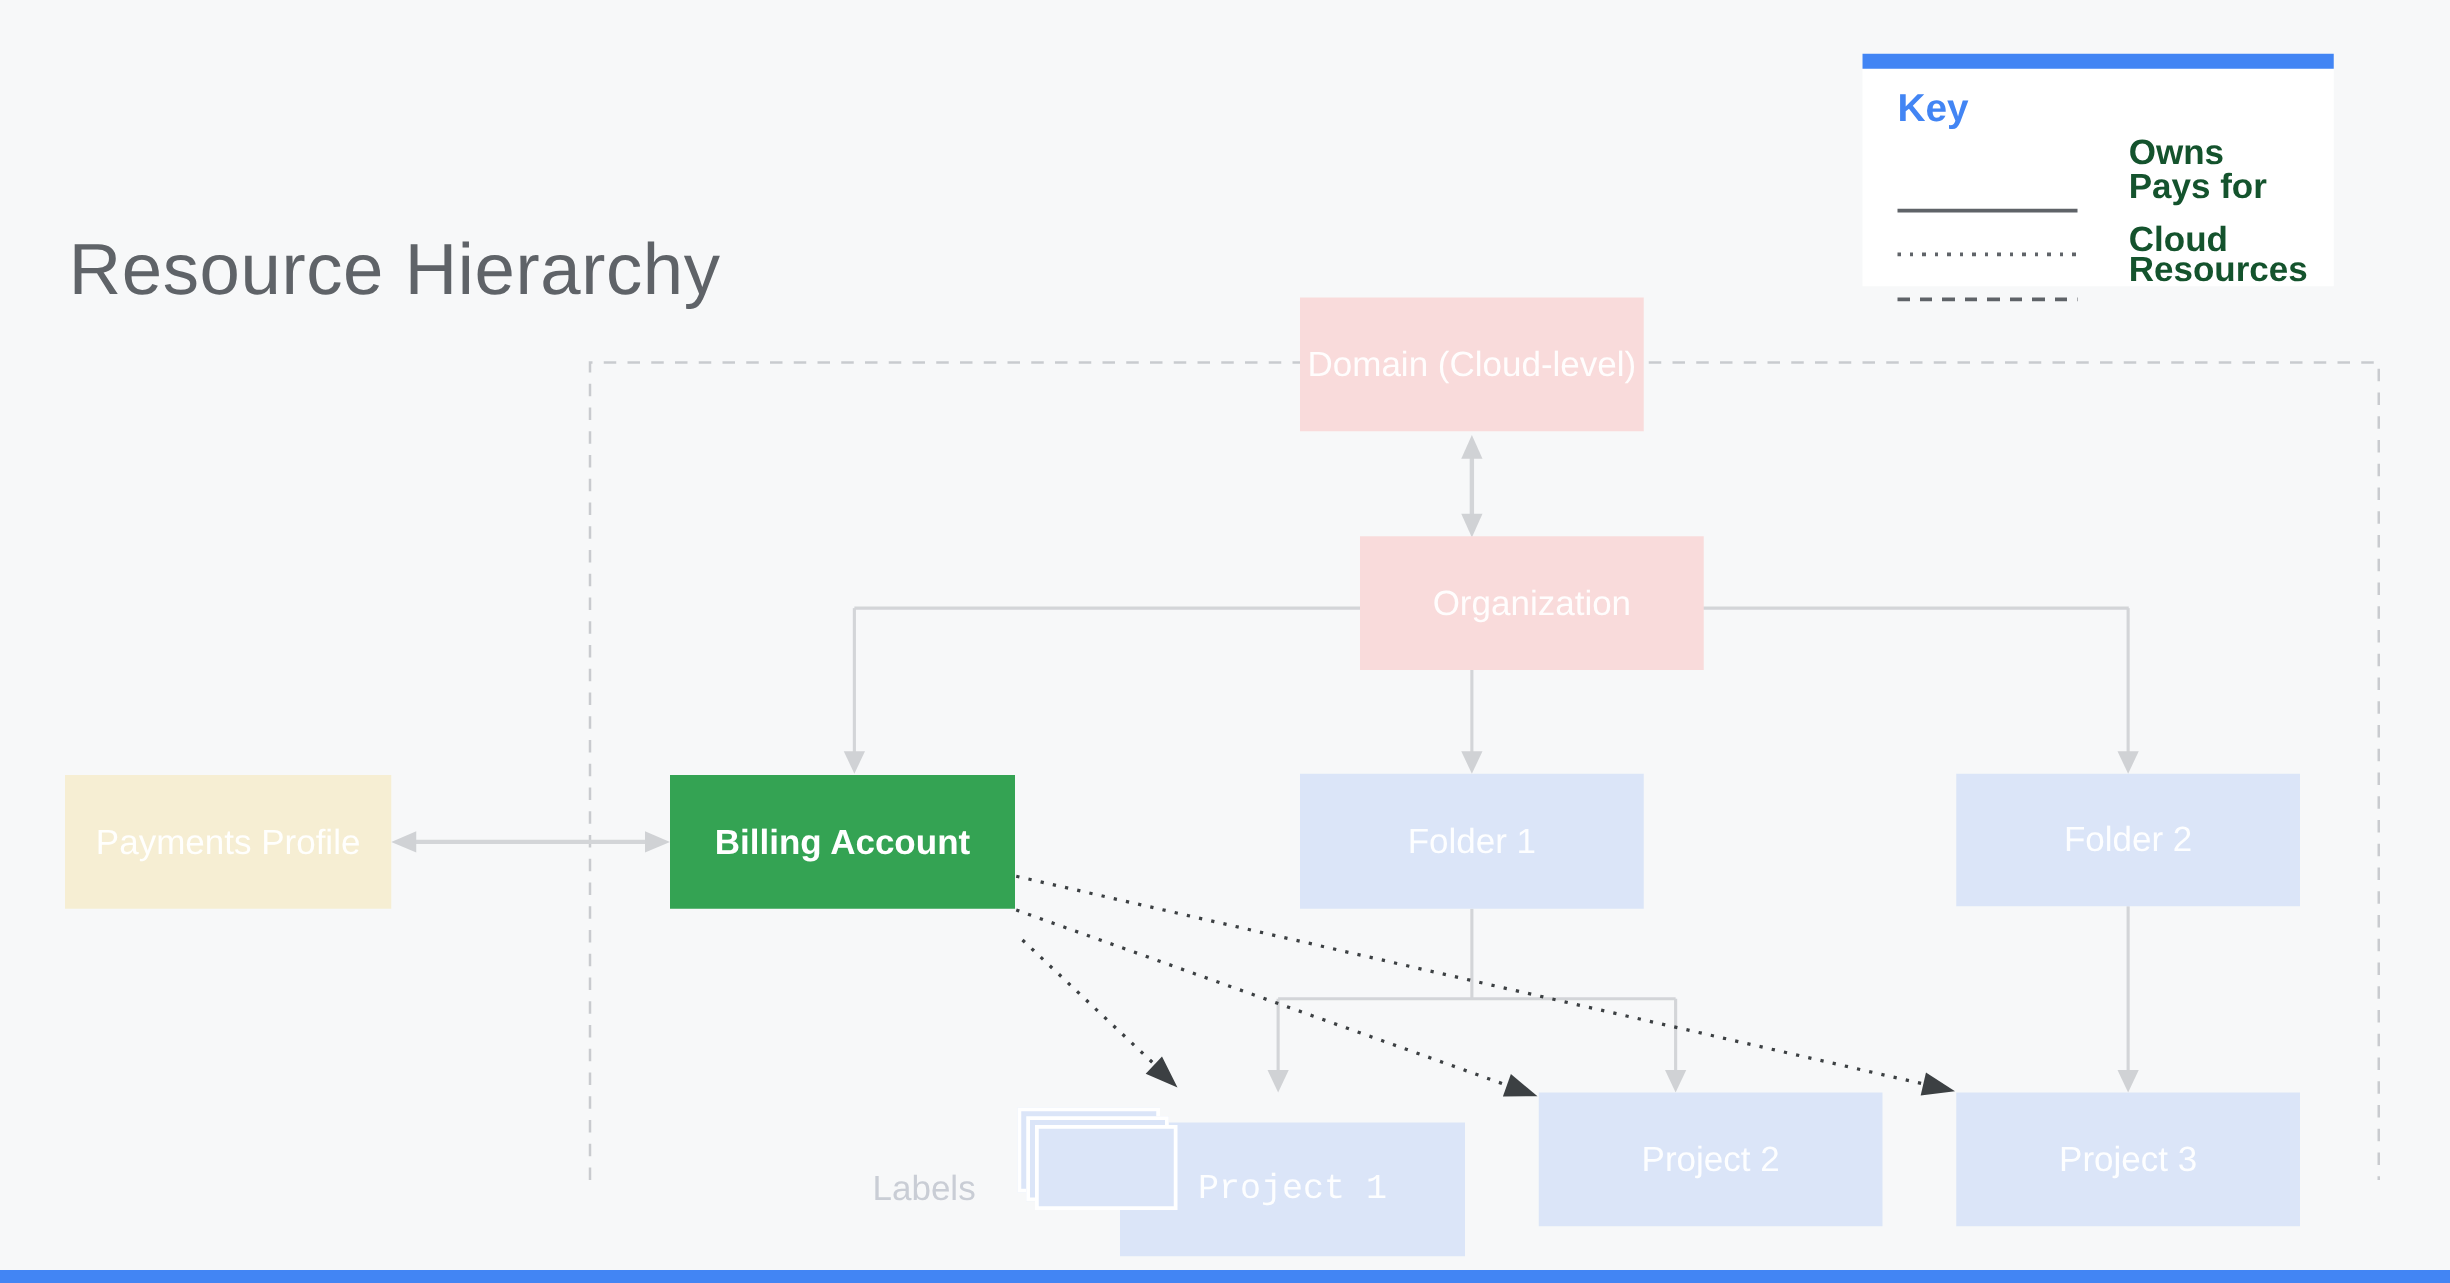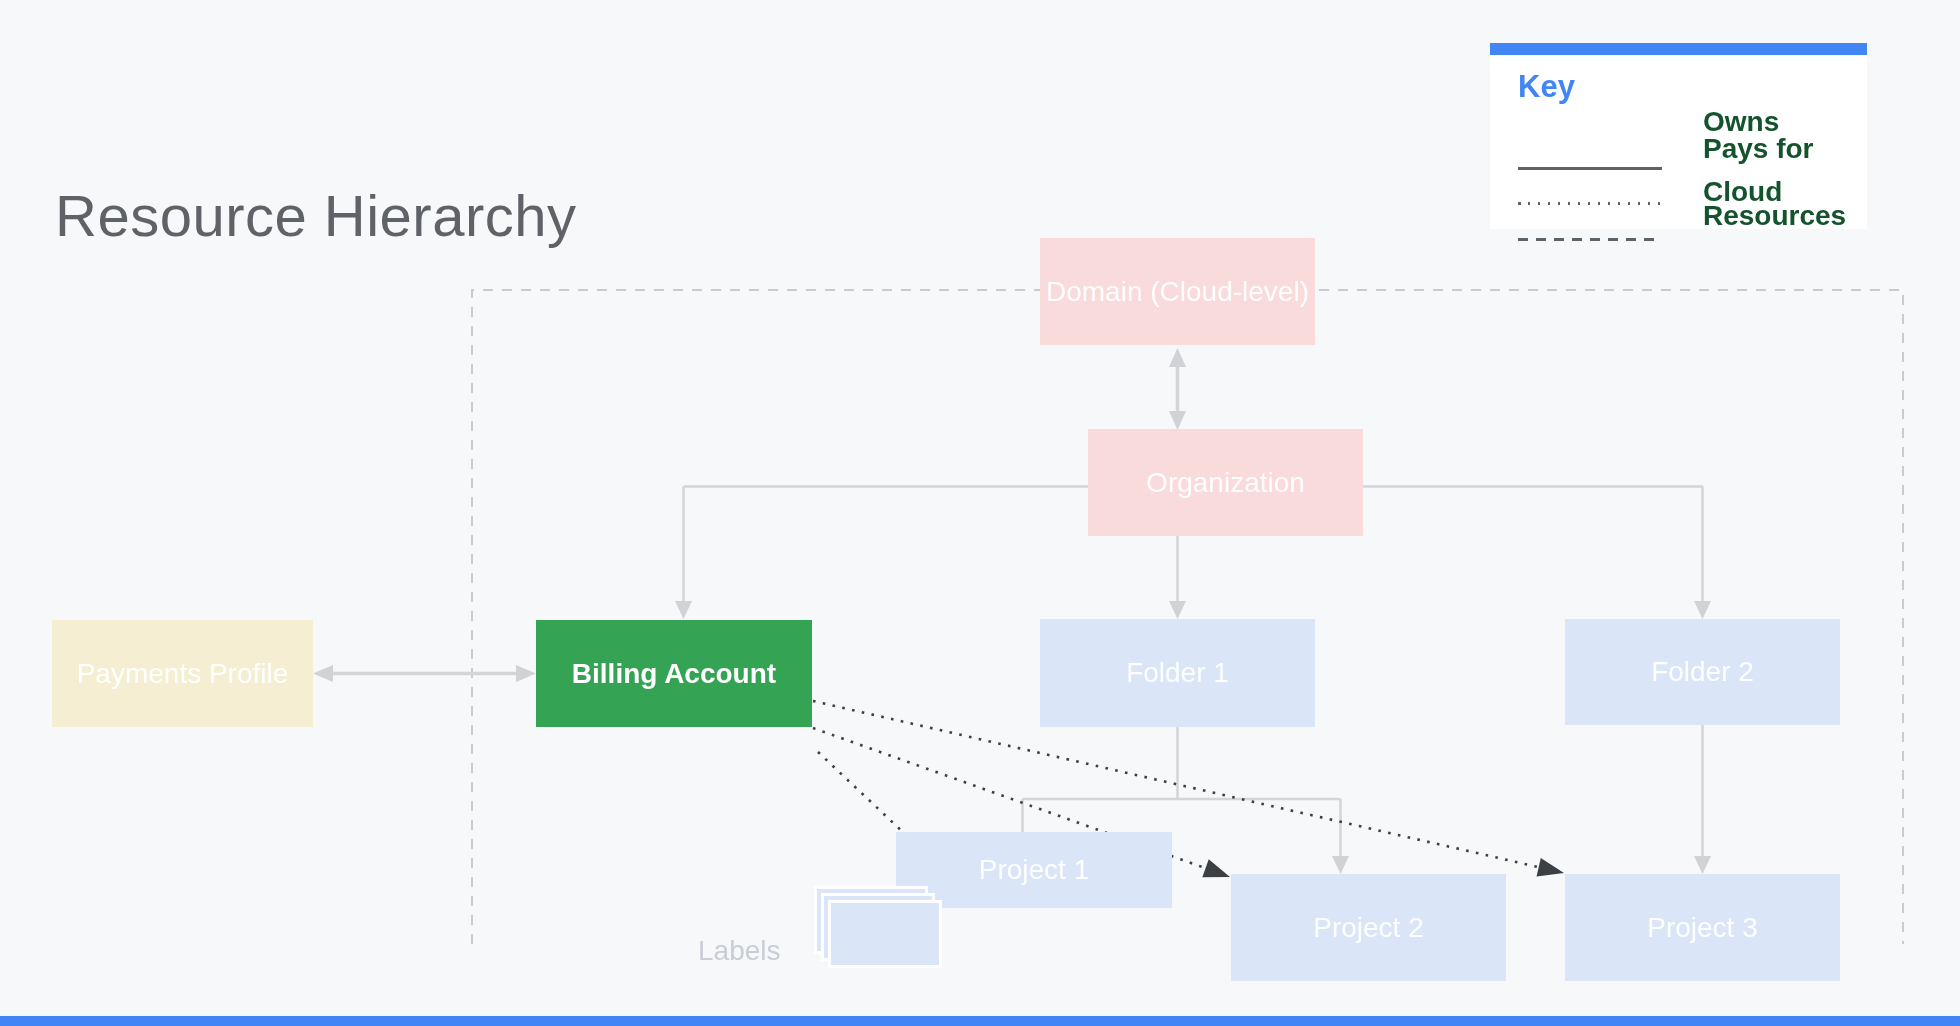--- a/index.html
+++ b/index.html
@@ -24,21 +24,21 @@
   .node.pink  { background:#f9dbdb; }
   .node.blue  { background:#dbe5f8; }
   .node.cream { background:#f6eed3; }
   .node.green { background:#34a353; font-weight:700; color:#ffffff; }
   #node-domain        { left:1040px; top:238px; width:275px; height:107px; }
   #node-organization  { left:1040px; top:429px; width:275px; height:107px;margin-left:48px; }
   #node-payments      { left:52px;   top:620px; width:261px; height:107px; }
   #node-billing       { left:536px;  top:620px; width:276px; height:107px; }
   #node-folder1       { left:1040px; top:619px; width:275px; height:108px; }
   #node-folder2       { left:1565px; top:619px; width:275px; height:106px; }
-  #node-project1      { left:896px;  top:832px; width:276px; height:76px; }
+  #node-project1      { left:896px;  top:898px; width:276px; height:107px;font-family:Liberation Mono, monospace; }
   #node-project2      { left:1231px; top:874px; width:275px; height:107px; }
   #node-project3      { left:1565px; top:874px; width:275px; height:107px; }
   
   .labels-caption {
     position:absolute; left:698px; top:905px; z-index:3;
     font-size:28px; color:#c9cdd5;margin-top:30px;
   }
   .labels-icon { position:absolute; left:814px; top:886px; width:140px; height:84px; z-index:3; }
   .labels-icon .card {
     position:absolute; width:108px; height:62px;

